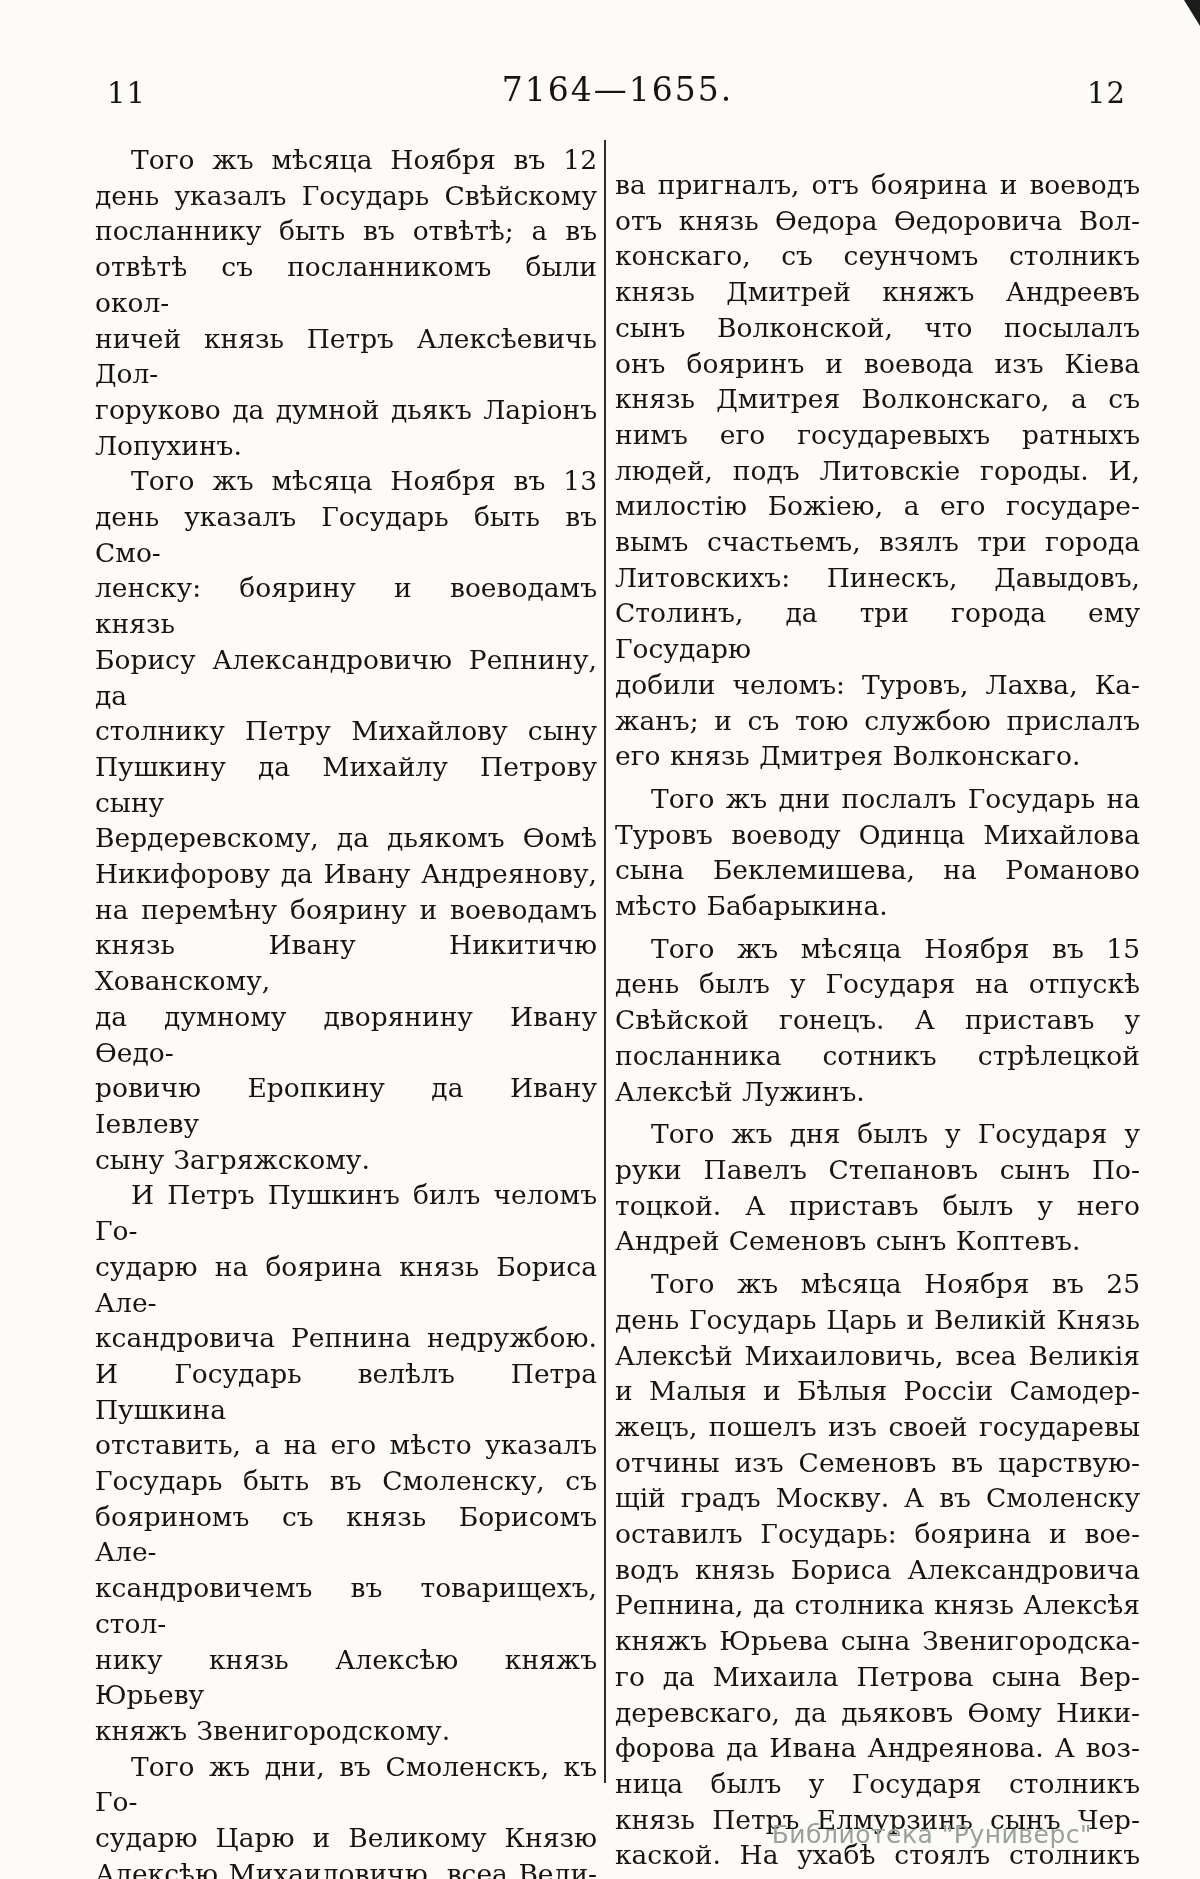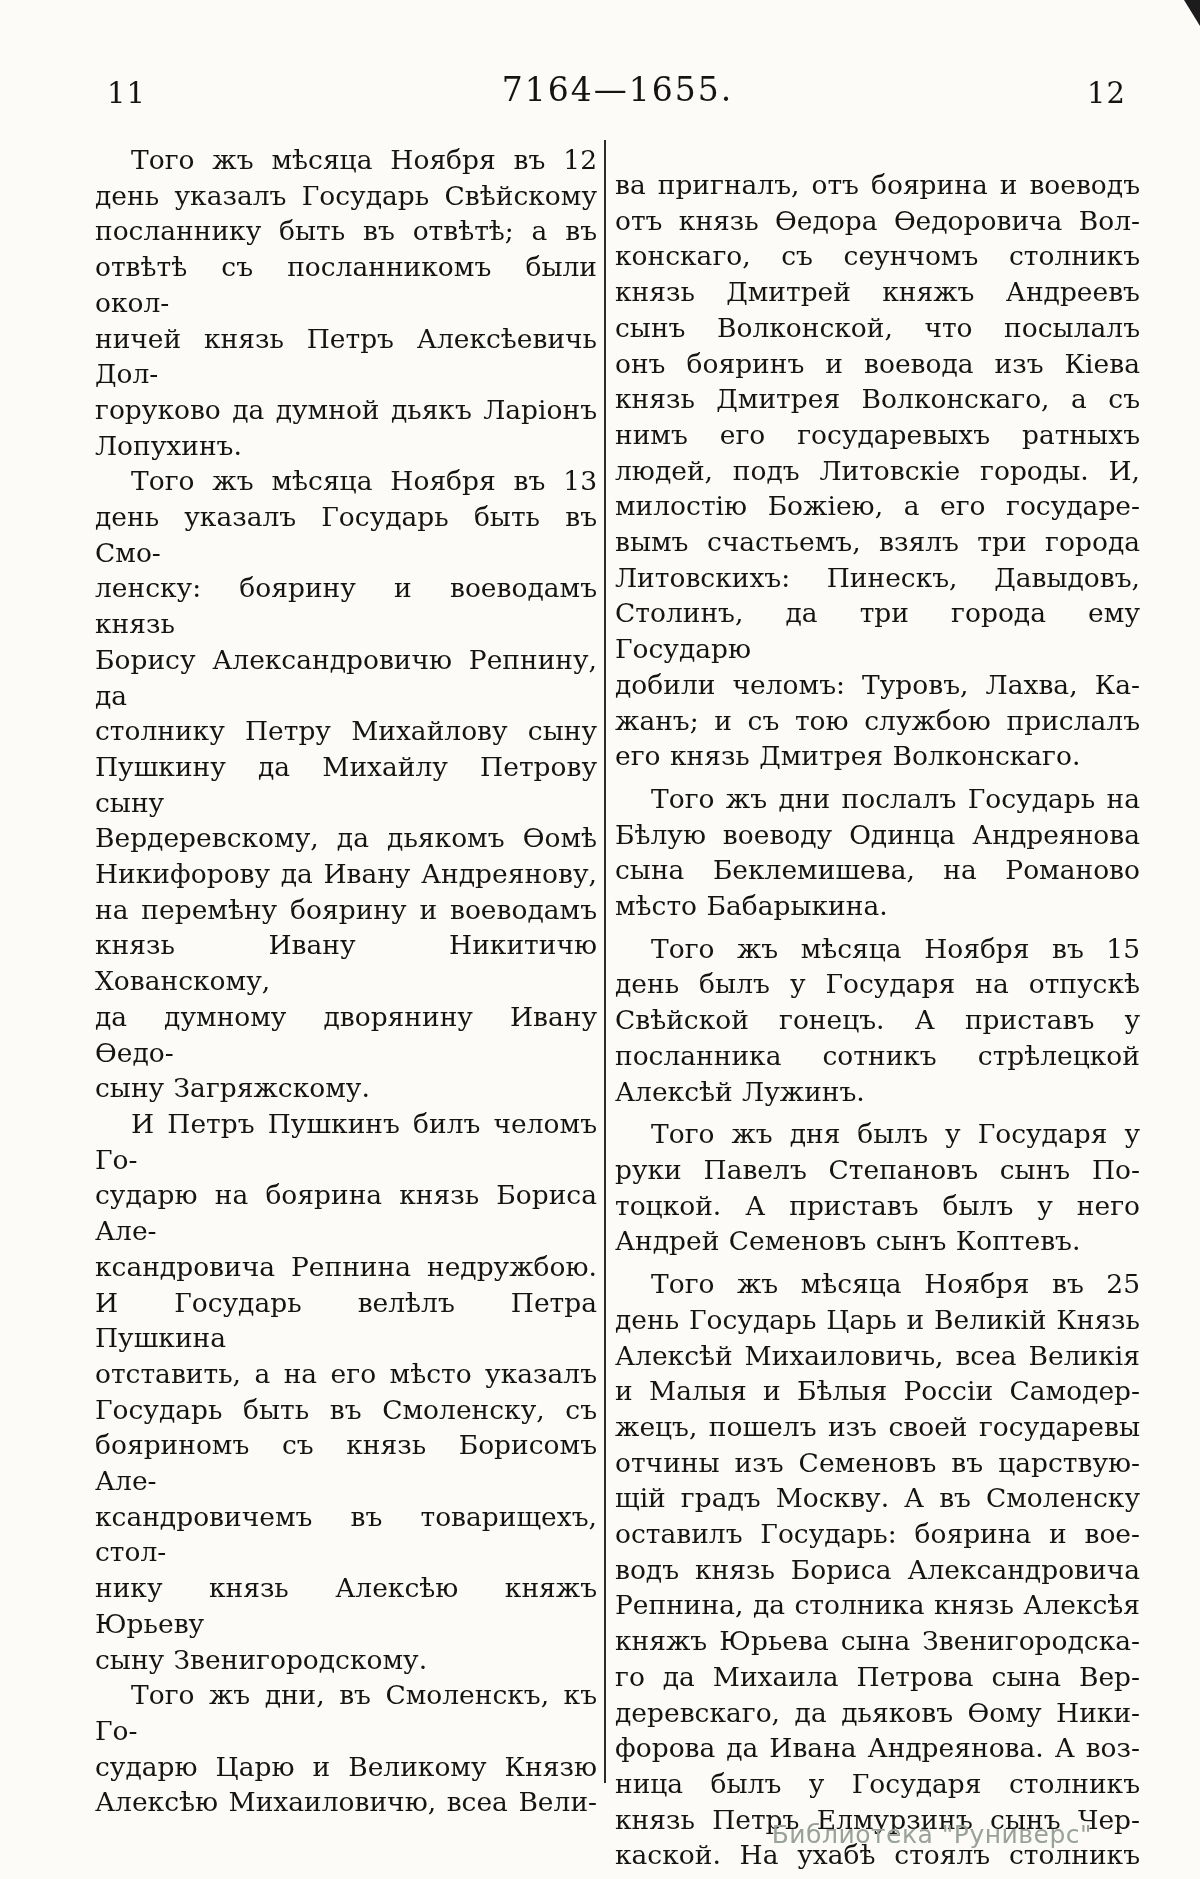--- a/index.html
+++ b/index.html
@@ -84,33 +84,34 @@
         <div class="line">день указалъ Государь быть въ Смо-</div>
         <div class="line">ленску: боярину и воеводамъ князь</div>
         <div class="line">Борису Александровичю Репнину, да</div>
         <div class="line">столнику Петру Михайлову сыну</div>
         <div class="line">Пушкину да Михайлу Петрову сыну</div>
         <div class="line">Вердеревскому, да дьякомъ Ѳомѣ</div>
         <div class="line">Никифорову да Ивану Андреянову,</div>
         <div class="line">на перемѣну боярину и воеводамъ</div>
         <div class="line">князь Ивану Никитичю Хованскому,</div>
         <div class="line">да думному дворянину Ивану Ѳедо-</div>
+        <div class="line">ровичю Еропкину да Ивану Іевлеву</div>
         <div class="line endline">сыну Загряжскому.</div>
       </div>
       <div class="para">
         <div class="line indent">И Петръ Пушкинъ билъ челомъ Го-</div>
         <div class="line">сударю на боярина князь Бориса Але-</div>
         <div class="line">ксандровича Репнина недружбою.</div>
         <div class="line">И Государь велѣлъ Петра Пушкина</div>
         <div class="line">отставить, а на его мѣсто указалъ</div>
         <div class="line">Государь быть въ Смоленску, съ</div>
         <div class="line">бояриномъ съ князь Борисомъ Але-</div>
         <div class="line">ксандровичемъ въ товарищехъ, стол-</div>
         <div class="line">нику князь Алексѣю княжъ Юрьеву</div>
-        <div class="line endline">сыну Звенигородскому.</div>
+        <div class="line endline">княжъ Звенигородскому.</div>
       </div>
       <div class="para">
         <div class="line indent">Того жъ дни, въ Смоленскъ, къ Го-</div>
         <div class="line">сударю Царю и Великому Князю</div>
         <div class="line">Алексѣю Михаиловичю, всеа Вели-</div>
       </div>
     </div>
   <div class="col col-right" id="col-right">
       <div class="para">
         <div class="line">ва пригналъ, отъ боярина и воеводъ</div>
@@ -125,21 +126,21 @@
         <div class="line">милостію Божіею, а его государе-</div>
         <div class="line">вымъ счастьемъ, взялъ три города</div>
         <div class="line">Литовскихъ: Пинескъ, Давыдовъ,</div>
         <div class="line">Столинъ, да три города ему Государю</div>
         <div class="line">добили челомъ: Туровъ, Лахва, Ка-</div>
         <div class="line">жанъ; и съ тою службою прислалъ</div>
         <div class="line endline">его князь Дмитрея Волконскаго.</div>
       </div>
       <div class="para">
         <div class="line indent">Того жъ дни послалъ Государь на</div>
-        <div class="line">Бѣлую воеводу Одинца Андреянова</div>
+        <div class="line">Туровъ воеводу Одинца Михайлова</div>
         <div class="line">сына Беклемишева, на Романово</div>
         <div class="line endline">мѣсто Бабарыкина.</div>
       </div>
       <div class="para">
         <div class="line indent">Того жъ мѣсяца Ноября въ 15</div>
         <div class="line">день былъ у Государя на отпускѣ</div>
         <div class="line">Свѣйской гонецъ. А приставъ у</div>
         <div class="line">посланника сотникъ стрѣлецкой</div>
         <div class="line endline">Алексѣй Лужинъ.</div>
       </div>

